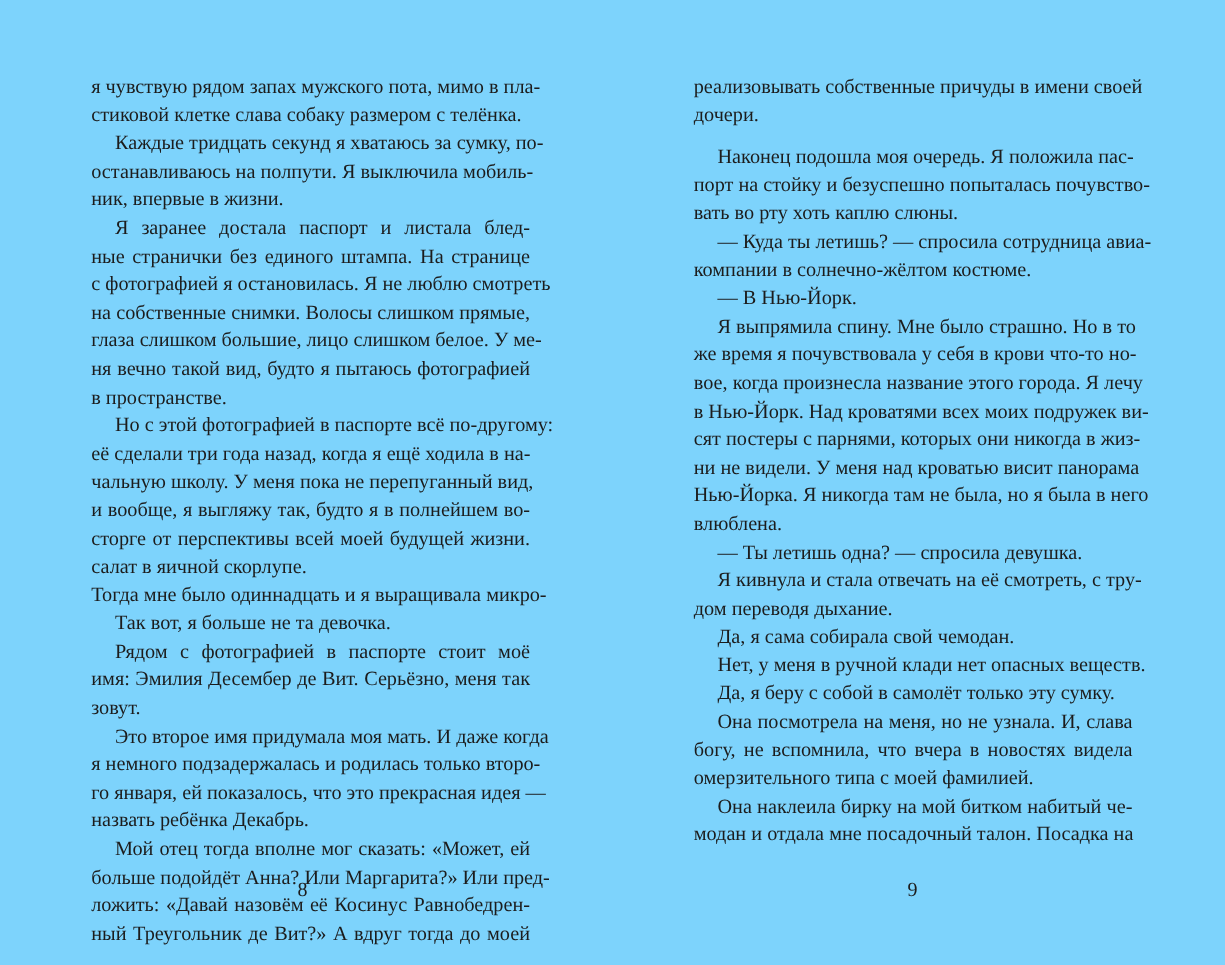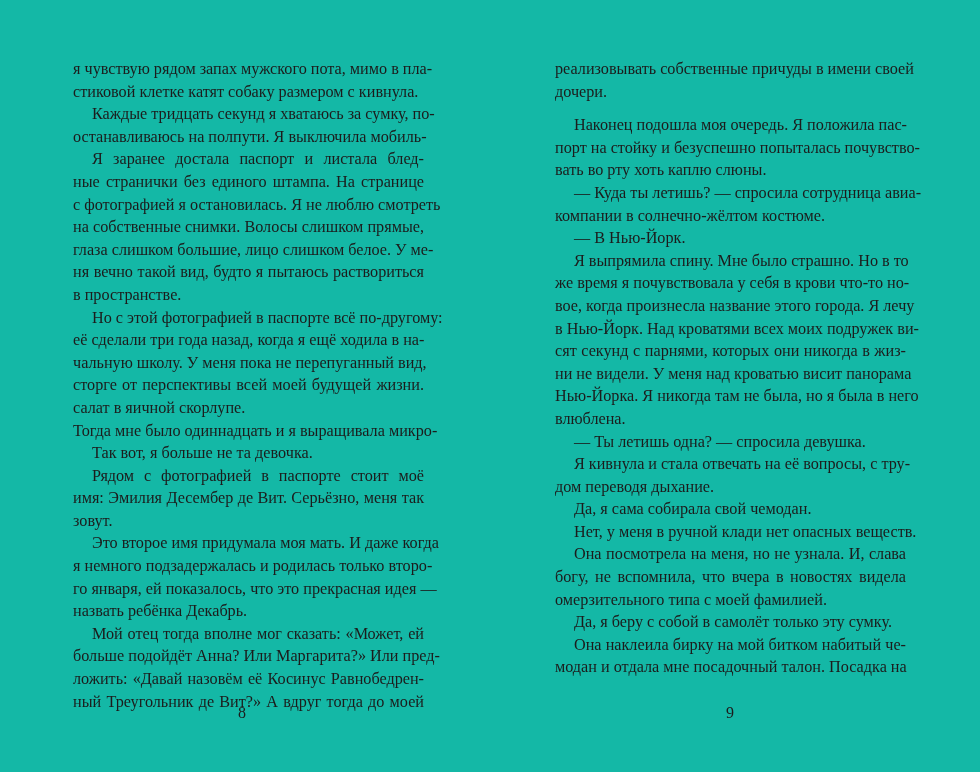--- a/index.html
+++ b/index.html
@@ -11,21 +11,21 @@
     width: 980px;
     height: 772px;
     position: relative;
     overflow: hidden;
     font-family: "DejaVu Serif", "Liberation Serif", serif;
     color: #1c1c1c;
   }
   .spread {
     position: absolute;
     inset: 0;
-    background: #14b8a6;
+    background: #7dd3fc;
   }
   .page {
     position: absolute;
     top: 58px;
     width: 351px;
   }
   .page-left { left: 73px; }
   .page-right { left: 555px; }
   .text-block {
     font-family: "Liberation Serif", "DejaVu Serif", serif;
@@ -65,39 +65,41 @@
   .folio-right { left: 710px; }
 </style>
 </head>
 <body>
 
 <div class="spread">
   <div class="page page-left">
     <div class="text-block" id="left-text">
         <div class="para no-indent">
           <span class="line">я чувствую рядом запах мужского пота, мимо в пла-</span>
-          <span class="line last">стиковой клетке катят собаку размером с кивнула.</span>
+          <span class="line last">стиковой клетке слава собаку размером с телёнка.</span>
         </div>
         <div class="para no-indent">
           <span class="line indent">Каждые тридцать секунд я хватаюсь за сумку, по-</span>
           <span class="line">останавливаюсь на полпути. Я выключила мобиль-</span>
+          <span class="line last">ник, впервые в жизни.</span>
         </div>
         <div class="para no-indent">
           <span class="line indent">Я заранее достала паспорт и листала блед-</span>
           <span class="line">ные странички без единого штампа. На странице</span>
           <span class="line">с фотографией я остановилась. Я не люблю смотреть</span>
           <span class="line">на собственные снимки. Волосы слишком прямые,</span>
           <span class="line">глаза слишком большие, лицо слишком белое. У ме-</span>
-          <span class="line">ня вечно такой вид, будто я пытаюсь раствориться</span>
+          <span class="line">ня вечно такой вид, будто я пытаюсь фотографией</span>
           <span class="line last">в пространстве.</span>
         </div>
         <div class="para no-indent">
           <span class="line indent">Но с этой фотографией в паспорте всё по-другому:</span>
           <span class="line">её сделали три года назад, когда я ещё ходила в на-</span>
           <span class="line">чальную школу. У меня пока не перепуганный вид,</span>
+          <span class="line">и вообще, я выгляжу так, будто я в полнейшем во-</span>
           <span class="line">сторге от перспективы всей моей будущей жизни.</span>
           <span class="line last">салат в яичной скорлупе.</span>
           <span class="line">Тогда мне было одиннадцать и я выращивала микро-</span>
         </div>
         <div class="para no-indent">
           <span class="line indent last">Так вот, я больше не та девочка.</span>
         </div>
         <div class="para no-indent">
           <span class="line indent">Рядом с фотографией в паспорте стоит моё</span>
           <span class="line">имя: Эмилия Десембер де Вит. Серьёзно, меня так</span>
@@ -135,45 +137,45 @@
           <span class="line last">компании в солнечно-жёлтом костюме.</span>
         </div>
         <div class="para no-indent">
           <span class="line indent last">— В Нью-Йорк.</span>
         </div>
         <div class="para no-indent">
           <span class="line indent">Я выпрямила спину. Мне было страшно. Но в то</span>
           <span class="line">же время я почувствовала у себя в крови что-то но-</span>
           <span class="line">вое, когда произнесла название этого города. Я лечу</span>
           <span class="line">в Нью-Йорк. Над кроватями всех моих подружек ви-</span>
-          <span class="line">сят секунд с парнями, которых они никогда в жиз-</span>
+          <span class="line">сят постеры с парнями, которых они никогда в жиз-</span>
           <span class="line">ни не видели. У меня над кроватью висит панорама</span>
           <span class="line">Нью-Йорка. Я никогда там не была, но я была в него</span>
           <span class="line last">влюблена.</span>
         </div>
         <div class="para no-indent">
           <span class="line indent last">— Ты летишь одна? — спросила девушка.</span>
         </div>
         <div class="para no-indent">
-          <span class="line indent">Я кивнула и стала отвечать на её вопросы, с тру-</span>
+          <span class="line indent">Я кивнула и стала отвечать на её смотреть, с тру-</span>
           <span class="line last">дом переводя дыхание.</span>
         </div>
         <div class="para no-indent">
           <span class="line indent last">Да, я сама собирала свой чемодан.</span>
         </div>
         <div class="para no-indent">
           <span class="line indent last">Нет, у меня в ручной клади нет опасных веществ.</span>
         </div>
         <div class="para no-indent">
+          <span class="line indent last">Да, я беру с собой в самолёт только эту сумку.</span>
+        </div>
+        <div class="para no-indent">
           <span class="line indent">Она посмотрела на меня, но не узнала. И, слава</span>
           <span class="line">богу, не вспомнила, что вчера в новостях видела</span>
           <span class="line last">омерзительного типа с моей фамилией.</span>
-        </div>
-        <div class="para no-indent">
-          <span class="line indent last">Да, я беру с собой в самолёт только эту сумку.</span>
         </div>
         <div class="para no-indent">
           <span class="line indent">Она наклеила бирку на мой битком набитый че-</span>
           <span class="line">модан и отдала мне посадочный талон. Посадка на</span>
         </div>
       </div>
   </div>
   <div class="folio folio-right">9</div>
 </div>
 

